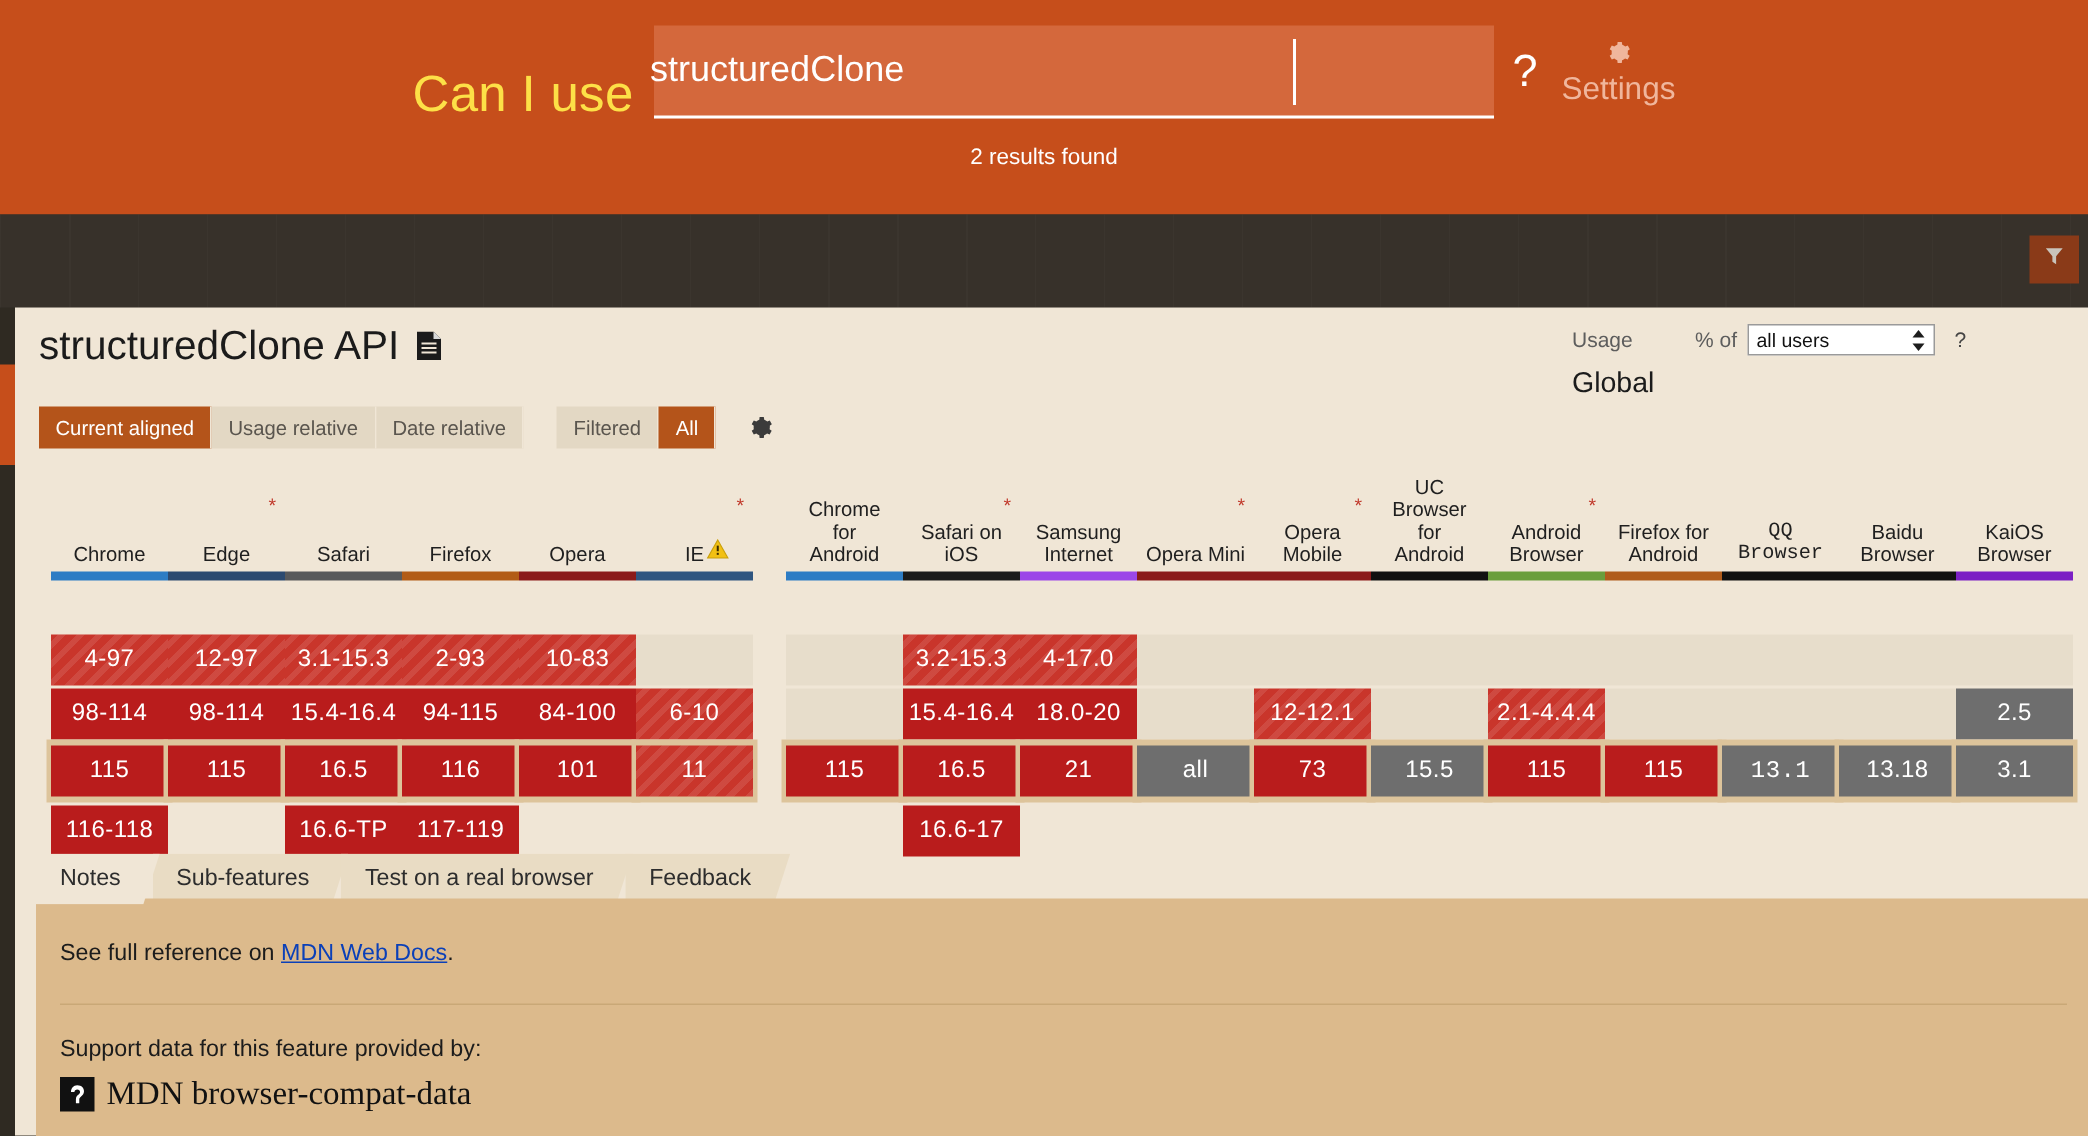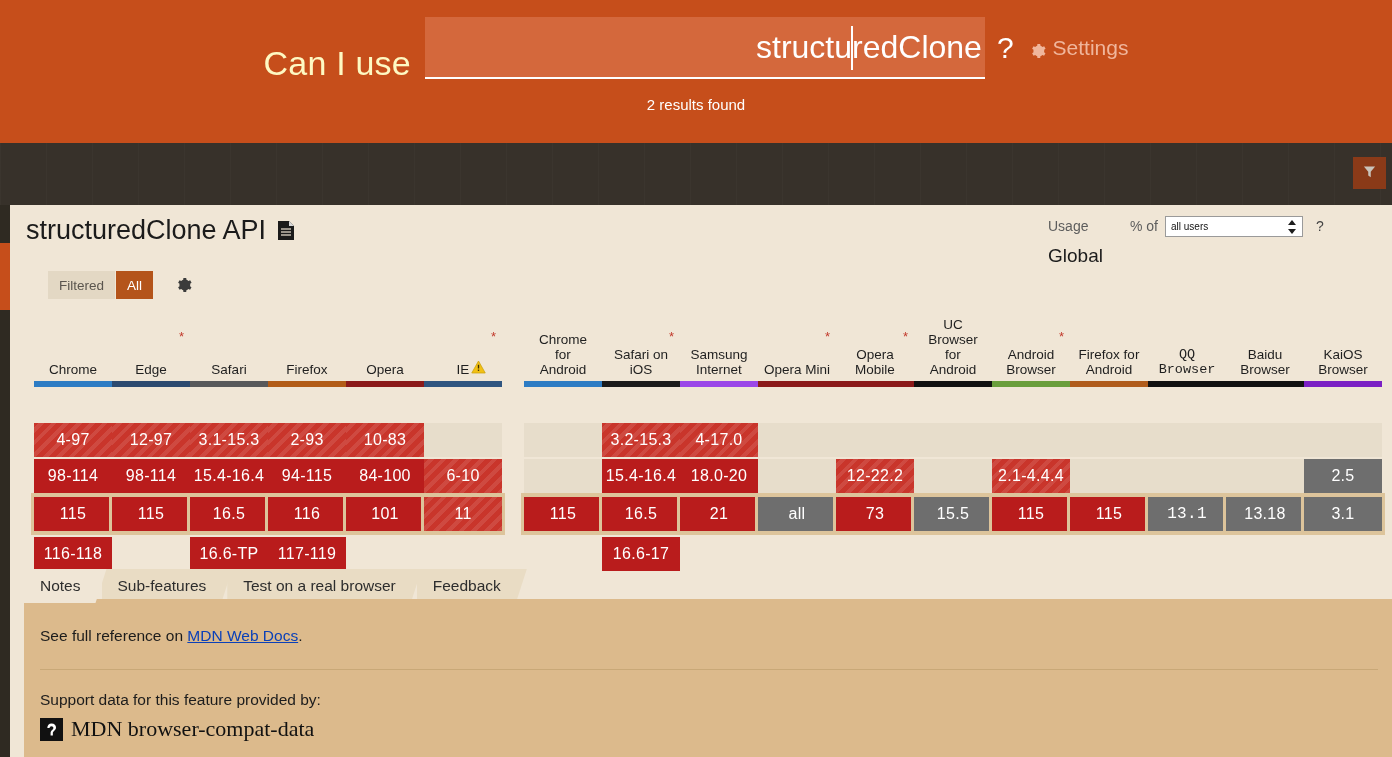--- a/index.html
+++ b/index.html
@@ -13,48 +13,49 @@
   
   #header {
     position: absolute; left: 0; top: 0; width: 1392px; height: 143px;
     background: #c64e1b;
   }
   #search-row {
     position: absolute; left: 0; top: 14px; width: 1392px; height: 68px;
     display: flex; align-items: center; justify-content: center;
   }
   #caniuse-label {
-    color: #fef9c3; font-size: 34px; font-weight: 300; letter-spacing: .2px;
+    color: #fde047; font-size: 34px; font-weight: 300; letter-spacing: .2px;
     padding-right: 14px;
     margin-top: 30px;
   }
   #search-box {
     width: 560px; height: 62px;
     background: #d4683c;
     border-bottom: 2px solid #ffffff;
     position: relative;
     display: flex; align-items: center;
   }
   #search-text {
-    position: absolute; left: 0; right: 0; text-align: right;
-    color: #ffffff; font-size: 32px; font-weight: 300;
+    position: absolute; left: 0; right: 0; text-align: left;
+    color: #ffffff; font-size: 24px; font-weight: 300;
     line-height: 62px;
     transform: translateX(-3px);
   }
   #caret {
     position: absolute; left: 426px; top: 9px; width: 2px; height: 44px;
     background: #ffffff;
   }
   #qmark {
     color: #ffffff; font-size: 30px; font-weight: 300; padding-left: 12px;
   }
   #settings-link {
     display: flex; align-items: center; gap: 7px;
     padding-left: 16px; color: #f0b69c; font-size: 21px; font-weight: 300;
     cursor: pointer;
+    flex-direction: column;
   }
   .gear {
     width: 16px; height: 16px; position: relative; display: inline-block;
   }
   #results-found {
     position: absolute; top: 96px; left: 0; width: 1392px; text-align: center;
     color: #ffffff; font-size: 15px; font-weight: 300;
   }
 
   
@@ -86,22 +87,22 @@
   #title-row { position: absolute; left: 16px; top: 10px; display: flex; align-items: center; gap: 12px; }
   #feature-title { font-size: 27px; font-weight: 300; color: #1b1b1b; }
   .doc-icon { width: 16px; height: 19px; }
 
   
   #usage-block { position: absolute; right: 14px; top: 8px; width: 330px; }
   #usage-row1 { display: flex; align-items: center; height: 26px; }
   #usage-word { width: 82px; font-size: 14px; color: #5d5d5d; text-align: left; }
   #pct-of { font-size: 14px; color: #5d5d5d; padding-right: 7px; }
   #usage-select {
-    width: 138px; height: 21px; background: #ffffff; border: 1px solid #9a9a9a;
-    font-size: 10px; color: #111; display: flex; align-items: center;
+    width: 125px; height: 21px; background: #ffffff; border: 1px solid #9a9a9a;
+    font-size: 13px; color: #111; display: flex; align-items: center;
     padding-left: 5px; position: relative; cursor: pointer;
   }
   #spin {
     position: absolute; right: 6px; top: 3px; width: 9px; height: 14px;
     display: flex; flex-direction: column; justify-content: space-between; align-items: center;
   }
   .spin-tri { width: 0; height: 0; border-left: 4.5px solid transparent; border-right: 4.5px solid transparent; }
   .spin-up { border-bottom: 5px solid #1d1d1d; }
   .spin-dn { border-top: 5px solid #1d1d1d; }
   #usage-help { font-size: 14px; color: #444; padding-left: 13px; cursor: pointer; }
@@ -237,20 +238,25 @@
         </span>
       </span>
       <span id="usage-help">?</span>
     </div>
     <div id="usage-row2">
       <span id="global-word">Global</span>
     </div>
   </div>
 
   <div id="controls">
+    <div class="seg" id="seg-modes">
+        <div class="seg-btn active">Current aligned</div>
+        <div class="seg-btn">Usage relative</div>
+        <div class="seg-btn">Date relative</div>
+      </div>
     <div class="seg-gap"></div>
     <div class="seg" id="seg-filters">
         <div class="seg-btn">Filtered</div>
         <div class="seg-btn active">All</div>
       </div>
     <span id="gear-btn">
       <svg viewBox="0 0 24 24" width="16" height="16">
           <path fill="#3b3b3b" d="M12 8a4 4 0 100 8 4 4 0 000-8zm9.4 4c0-.6-.05-1.2-.15-1.75l2.1-1.6-2.1-3.6-2.5 1a8.9 8.9 0 00-3-1.75L15.3 1.5h-4.2L10.8 4.3a8.9 8.9 0 00-3 1.75l-2.5-1-2.1 3.6 2.1 1.6c-.1.55-.15 1.15-.15 1.75s.05 1.2.15 1.75l-2.1 1.6 2.1 3.6 2.5-1a8.9 8.9 0 003 1.75l.3 2.8h4.2l.3-2.8a8.9 8.9 0 003-1.75l2.5 1 2.1-3.6-2.1-1.6c.1-.55.15-1.15.15-1.75z"></path>
         </svg>
     </span>
@@ -402,21 +408,21 @@
       </div>
       <div class="col" style="left: 812px; width: 78px;">
         <div class="col-head">
           <span class="col-head-txt">Opera
 Mobile</span>
           <span class="star" style="right: 6px; top: 10px;">*</span>
         </div>
         <div class="brand-bar" style="background: rgb(139, 26, 26);"></div>
         <div class="vcell blank" style="margin-top: 0px;"></div>
         <div class="vcell empty" style="margin-top: 2px;"></div>
-        <div class="vcell no" style="margin-top: 2px;">12-22.2</div>
+        <div class="vcell no" style="margin-top: 2px;">12-12.1</div>
         <div class="cur-wrap">
           <div class="vcell yes">73</div>
         </div>
         <div class="vcell blank" style="margin-top: 2px;"></div>
       </div>
       <div class="col" style="left: 890px; width: 78px;">
         <div class="col-head">
           <span class="col-head-txt">UC
 Browser
 for

